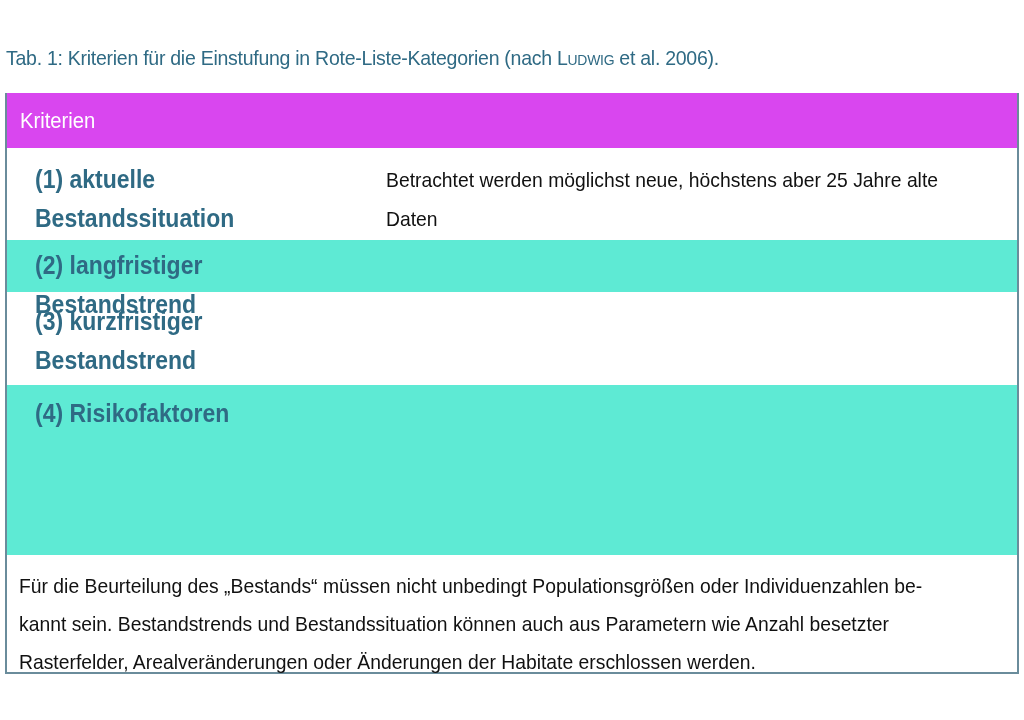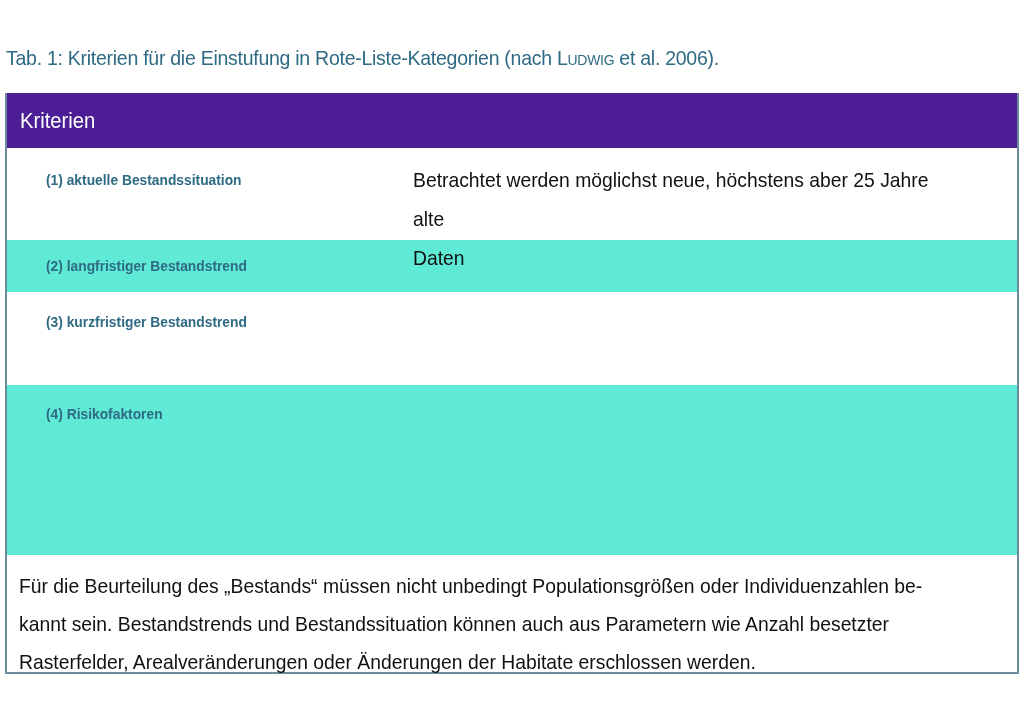--- a/index.html
+++ b/index.html
@@ -3,27 +3,27 @@
 <meta charset="utf-8">
 <style>
   html, body { margin: 0; padding: 0; background: #ffffff; }
   body { width: 1024px; height: 720px; position: relative; overflow: hidden;
          font-family: "Liberation Sans", sans-serif; }
   .caption { position: absolute; left: 6px; top: 46px; font-size: 21px; color: #2f6a84;
              letter-spacing: -0.3px; white-space: nowrap; transform: scaleX(0.93); transform-origin: left top; }
   .caption .sc { font-size: 15px; }
   .table { position: absolute; left: 5px; top: 93px; width: 1014px;
            border: 2px solid #6a8c9b; border-top: none; box-sizing: border-box; }
-  .thead { background: #4c1d95; height: 55px; color: #ffffff; font-size: 22px;
+  .thead { background: #d946ef; height: 55px; color: #ffffff; font-size: 22px;
            display: flex; align-items: center; padding-left: 13px; }
   .thead span { transform: scaleX(0.92); transform-origin: left center; display: inline-block; }
   .row { display: flex; box-sizing: border-box; }
   .row.alt { background: #5eead4; }
-  .c1 { width: 379px; padding-left: 12px; box-sizing: border-box; color: #2f6a84;
-        font-weight: bold; font-size: 15px; margin-left: 27px; }
+  .c1 { width: 379px; padding-left: 28px; box-sizing: border-box; color: #2f6a84;
+        font-weight: bold; font-size: 25px; }
   .c2 { flex: 1; color: #111111; font-size: 21px; padding-right: 8px; }
   .c1 span, .c2 span { display: inline-block; transform: scaleX(0.92); transform-origin: left top; white-space: pre-line; }
   .line { line-height: 39px; }
   .r1 { height: 92px; padding-top: 12px; }
   .r2 { height: 52px; padding-top: 6px; }
   .r3 { height: 93px; padding-top: 10px; flex-direction: column; }
   .r4 { height: 170px; padding-top: 9px; gap: 44px; }
   .note { height: 117px; box-sizing: border-box; padding: 12px 12px 3px 12px; color: #111111; font-size: 21px; line-height: 38px; }
   .note span { display: inline-block; transform: scaleX(0.92); transform-origin: left top; width: 1080px; white-space: pre-line; }
 </style>

